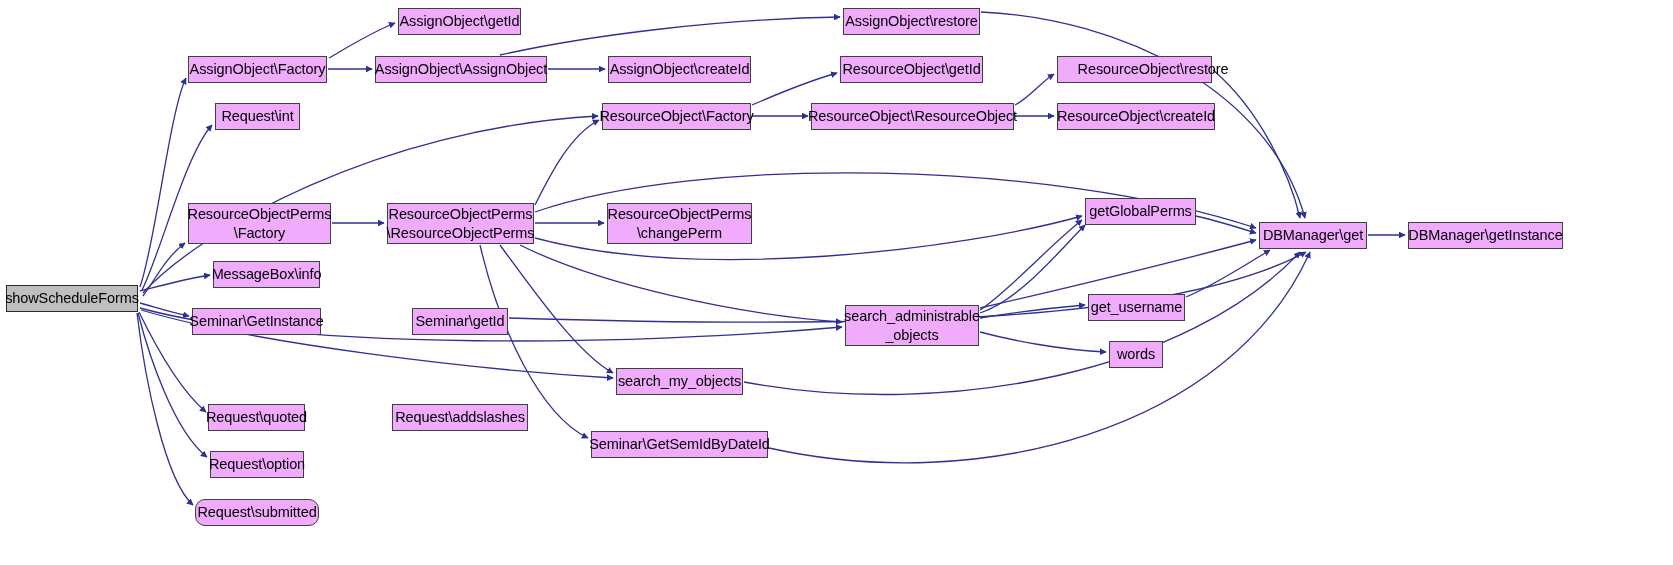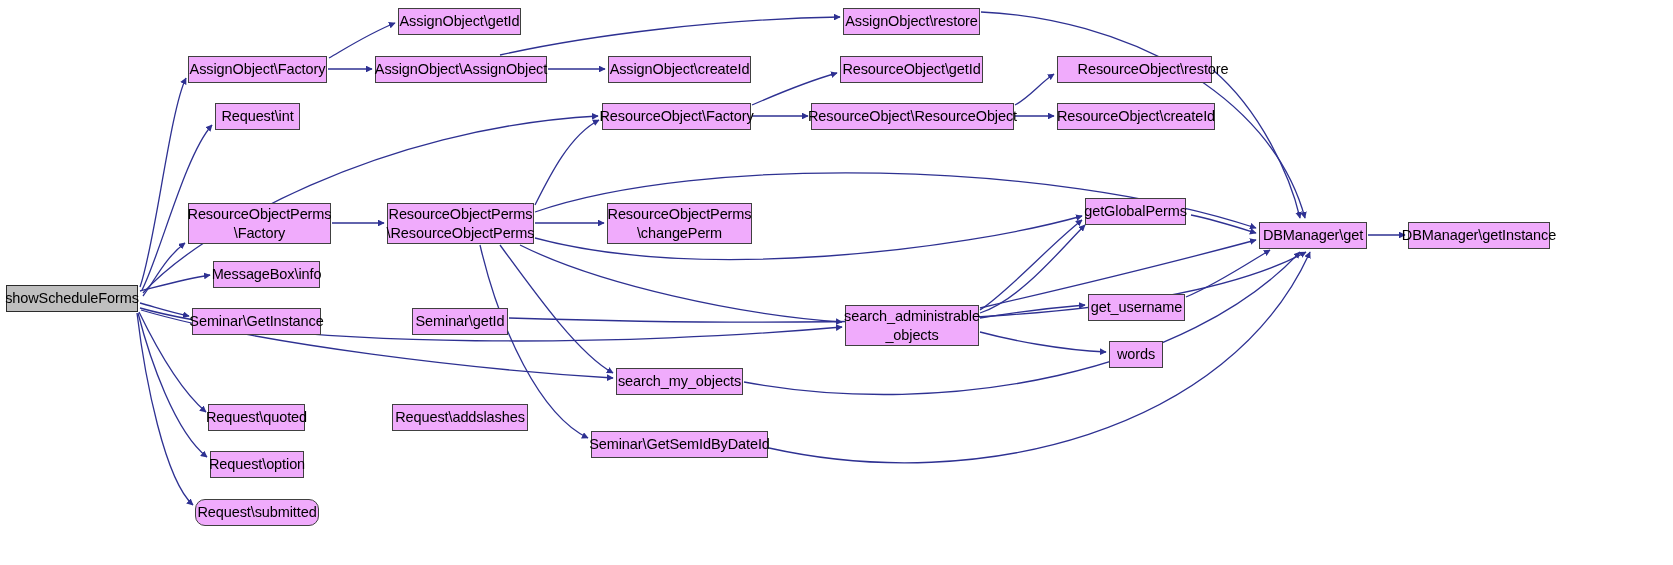--- a/index.html
+++ b/index.html
@@ -127,20 +127,20 @@
 \changePerm</div>
       <div class="node" style="left: 616px; top: 368px; width: 127px; height: 27px;">search_my_objects</div>
       <div class="node" style="left: 591px; top: 431px; width: 177px; height: 27px;">Seminar\GetSemIdByDateId</div>
       <div class="node" style="left: 843px; top: 8px; width: 137px; height: 27px;">AssignObject\restore</div>
       <div class="node" style="left: 840px; top: 56px; width: 143px; height: 27px;">ResourceObject\getId</div>
       <div class="node" style="left: 811px; top: 103px; width: 203px; height: 27px;">ResourceObject\ResourceObject</div>
       <div class="node two-line" style="left: 845px; top: 305px; width: 134px; height: 41px;">search_administrable
 _objects</div>
       <div class="node" style="left: 1057px; top: 56px; width: 155px; height: 27px; padding-left: 40px;">ResourceObject\restore</div>
       <div class="node" style="left: 1057px; top: 103px; width: 158px; height: 27px;">ResourceObject\createId</div>
-      <div class="node" style="left: 1085px; top: 198px; width: 101px; height: 27px;">getGlobalPerms</div>
+      <div class="node" style="left: 1085px; top: 198px; width: 111px; height: 27px;">getGlobalPerms</div>
       <div class="node" style="left: 1088px; top: 294px; width: 97px; height: 27px;">get_username</div>
       <div class="node" style="left: 1109px; top: 341px; width: 54px; height: 27px;">words</div>
       <div class="node" style="left: 1259px; top: 222px; width: 108px; height: 27px; text-align: right;">DBManager\get</div>
-      <div class="node" style="left: 1408px; top: 222px; width: 142px; height: 27px;">DBManager\getInstance</div>
+      <div class="node" style="left: 1408px; top: 222px; width: 155px; height: 27px;">DBManager\getInstance</div>
     </div>
 
 </div>
 
 </body></html>

